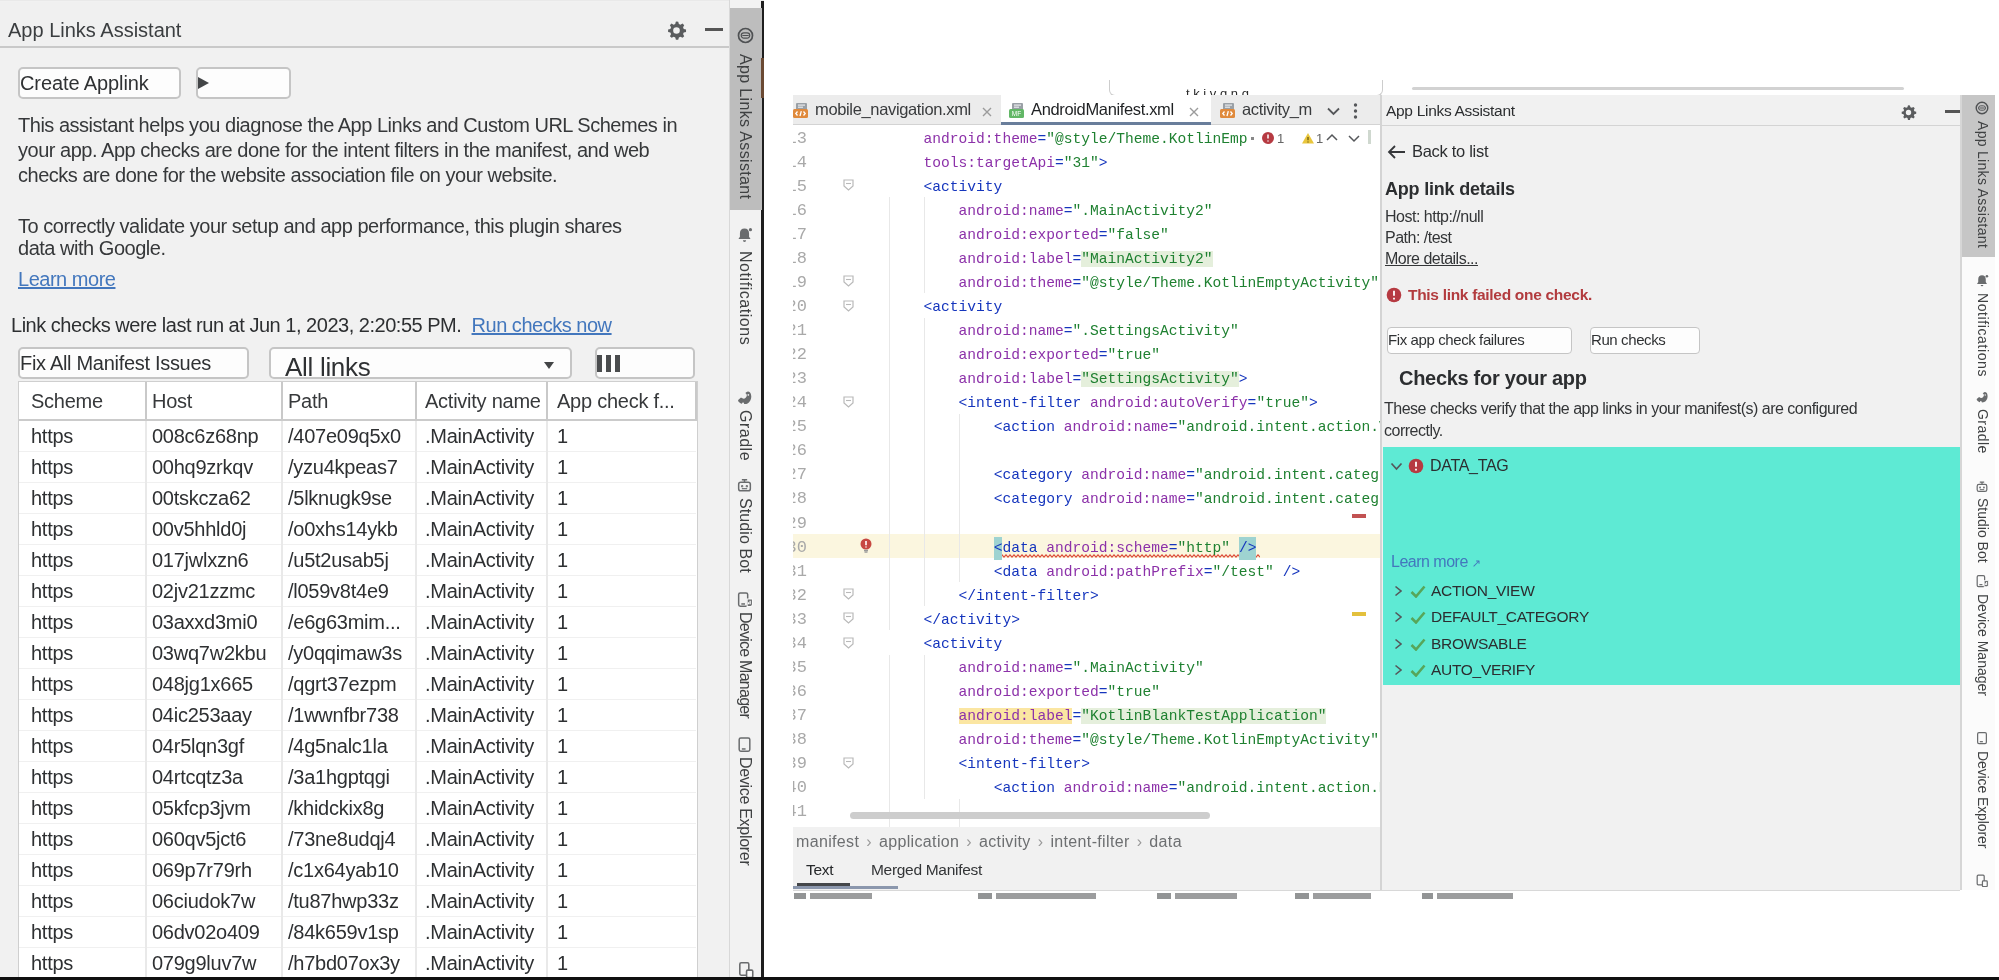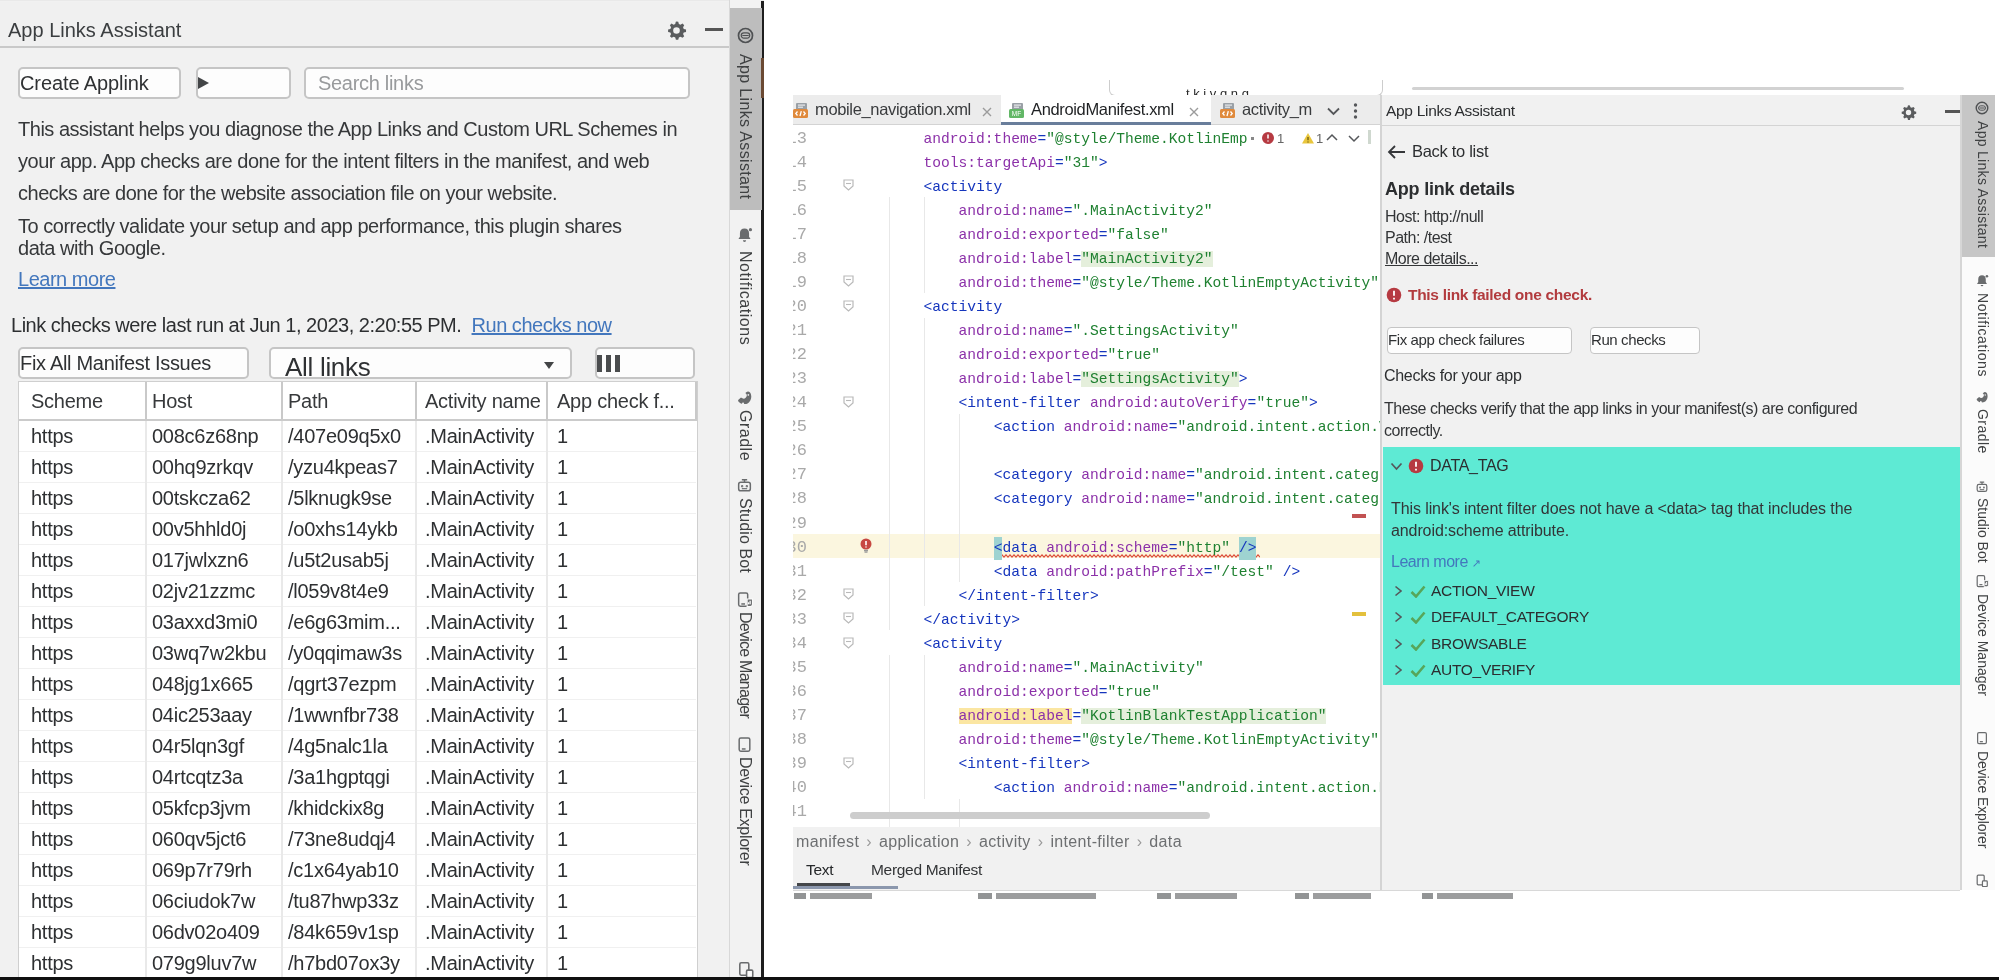--- a/index.html
+++ b/index.html
@@ -44,24 +44,21 @@
 <div class="dark"></div>
 <div id="ltitle">
         <span class="t">App Links Assistant</span>
       </div>
 <svg class="abs" style="left:666px;top:19px" width="21" height="21" viewBox="0 0 24 24">
         <path fill="#5a5c5e" d="M12 1.8 14 2l.7 2.6 1.8.8 2.4-1.3 1.9 1.9-1.3 2.4.8 1.8 2.6.7v2.7l-2.6.7-.8 1.8 1.3 2.4-1.9 1.9-2.4-1.3-1.8.8-.7 2.6h-2.7l-.7-2.6-1.8-.8-2.4 1.3-1.9-1.9 1.3-2.4-.8-1.8-2.6-.7v-2.7l2.6-.7.8-1.8L4.4 6l1.9-1.9 2.4 1.3 1.8-.8.7-2.6zM12 8.2a3.8 3.8 0 1 0 0 7.6 3.8 3.8 0 0 0 0-7.6z"></path>
       </svg>
 <div class="abs" style="left:705px;top:27px;width:18px;height:3px;background:#555"></div>
 <div class="btn" style="left:18px;top:66px;width:163px;height:32px;font-size:20px;letter-spacing:-.1px;line-height:29px">Create Applink</div>
 <div class="btn" style="left:196px;top:66px;width:95px;height:32px"><span style="display:inline-block;margin-top:8px;width:0;height:0;border-left:11.5px solid #434547;border-top:6.5px solid transparent;border-bottom:6.5px solid transparent"></span></div>
-<div class="btn" style="left:304px;top:66px;width:386px;height:32px;text-align:left">
-        <span style="display:block;margin:3px 0 0 12px;font-size:20px;letter-spacing:-.3px;color:#989a9c">Search links</span>
-      </div>
-<div class="abs lbody" style="left:18px;top:112px;line-height:32px">This assistant helps you diagnose the App Links and Custom URL Schemes in<br>your app. App checks are done for the intent filters in the manifest, and web<br>checks are done for the website association file on your website.</div>
+<div class="abs lbody" style="left:18px;top:112px;line-height:25px">This assistant helps you diagnose the App Links and Custom URL Schemes in<br>your app. App checks are done for the intent filters in the manifest, and web<br>checks are done for the website association file on your website.</div>
 <div class="abs lbody" style="left:18px;top:214px;line-height:22.4px">To correctly validate your setup and app performance, this plugin shares<br>data with Google.</div>
 <div class="abs lbody link" style="left:18px;top:267px">Learn more</div>
 <div class="abs lbody" style="left:11px;top:313px;color:#2d2f31">Link checks were last run at Jun 1, 2023, 2:20:55 PM.&nbsp; <span class="link">Run checks now</span></div>
 <div class="btn" style="left:18px;top:346px;width:231px;height:32px;font-size:20px;letter-spacing:-.3px;line-height:29px">Fix All Manifest Issues</div>
 <div class="btn" style="left:269px;top:346px;width:303px;height:32px;text-align:left">
         <span style="display:block;margin:3px 0 0 14px;font-size:26px;letter-spacing:-.3px;color:#2f3133">All links</span>
         <span style="position:absolute;right:16px;top:13px;width:0;height:0;border-top:7px solid #434547;border-left:5.5px solid transparent;border-right:5.5px solid transparent"></span>
       </div>
 <div class="btn" style="left:595px;top:346px;width:100px;height:32px"><span style="display:inline-block;margin-top:6px;width:5px;height:17px;background:#4a4c4e"></span><span style="display:inline-block;margin:6px 0 0 4px;width:5px;height:17px;background:#4a4c4e"></span><span style="display:inline-block;margin:6px 0 0 4px;width:5px;height:17px;background:#4a4c4e"></span></div>
 <div class="abs" style="left:18px;top:380px;width:680px;height:597px;border:1px solid #cfcfcf;border-bottom:none;overflow:hidden;background:#fff">
@@ -488,32 +485,31 @@
       <div class="rtx2" style="left:3px;top:113px">Host: http://null</div>
       <div class="rtx2" style="left:3px;top:133.5px">Path: /test</div>
       <div class="rtx2 link" style="left:3px;top:155px">More details...</div>
       <svg class="abs" style="left:4px;top:192px" width="16" height="16" viewBox="0 0 16 16">
         <circle cx="8" cy="8" r="7.3" fill="#b63a42"></circle>
         <path d="M8 3.8v5M8 10.8v1.6" stroke="#fff" stroke-width="1.8"></path>
       </svg>
       <div class="rtx" style="left:26px;top:191px;font-weight:bold;color:#b23b3e">This link failed one check.</div>
       <div class="btn" style="left:5px;top:232px;width:185px;height:27px;font-size:15px;letter-spacing:-.4px;line-height:24px;border-width:1.5px;border-radius:4px">Fix app check failures</div>
       <div class="btn" style="left:208px;top:232px;width:110px;height:27px;font-size:15px;letter-spacing:-.4px;line-height:24px;border-width:1.5px;border-radius:4px">Run checks</div>
-      <div class="rtx" style="left:2px;font-size:16px;font-weight:400;letter-spacing:-.3px;top:272px">Checks for your app</div>
+      <div class="rtx" style="left:17px;font-size:20px;font-weight:700;letter-spacing:-.3px;top:272px">Checks for your app</div>
       <div class="rtx2" style="left:2px;top:303px;line-height:22.4px">These checks verify that the app links in your manifest(s) are configured<br>correctly.</div>
       <div class="abs" style="left:1px;top:352px;width:577px;height:238px;background:#5eead4">
         <svg class="abs" style="left:7px;top:15px" width="13" height="9" viewBox="0 0 13 9">
           <path d="M1.5 1.5 6.5 7l5-5.5" stroke="#55575a" stroke-width="1.7" fill="none"></path>
         </svg>
         <svg class="abs" style="left:25px;top:11px" width="16" height="16" viewBox="0 0 16 16">
           <circle cx="8" cy="8" r="7.3" fill="#b63a42"></circle>
           <path d="M8 3.8v5M8 10.8v1.6" stroke="#fff" stroke-width="1.8"></path>
         </svg>
         <div class="rtx" style="left:47px;top:9.5px;font-size:16px">DATA_TAG</div>
-        <div class="rtx2" style="left:8px;top:51px;line-height:22px;letter-spacing:-.1px">This link's intent filter does not have a &lt;data&gt; tag that includes the<br>android:scheme attribute.</div>
         <div class="rtx2" style="left:8px;top:106px;color:#4377bd">Learn more <span style="font-size:11px">↗</span></div>
         <svg class="abs" style="left:11px;top:138.0px" width="8" height="12" viewBox="0 0 8 12">
           <path d="M1.5 1.5 7 6l-5.5 4.5" stroke="#55575a" stroke-width="1.6" fill="none"></path>
         </svg>
         <svg class="abs" style="left:27px;top:138.0px" width="16" height="13" viewBox="0 0 16 13">
           <path d="M1.5 7 6 11.5 14.5 1.5" stroke="#57a65a" stroke-width="2.6" fill="none"></path>
         </svg>
         <div class="rtx" style="left:48px;top:135px">ACTION_VIEW</div>
         <svg class="abs" style="left:11px;top:164.3px" width="8" height="12" viewBox="0 0 8 12">
           <path d="M1.5 1.5 7 6l-5.5 4.5" stroke="#55575a" stroke-width="1.6" fill="none"></path>

